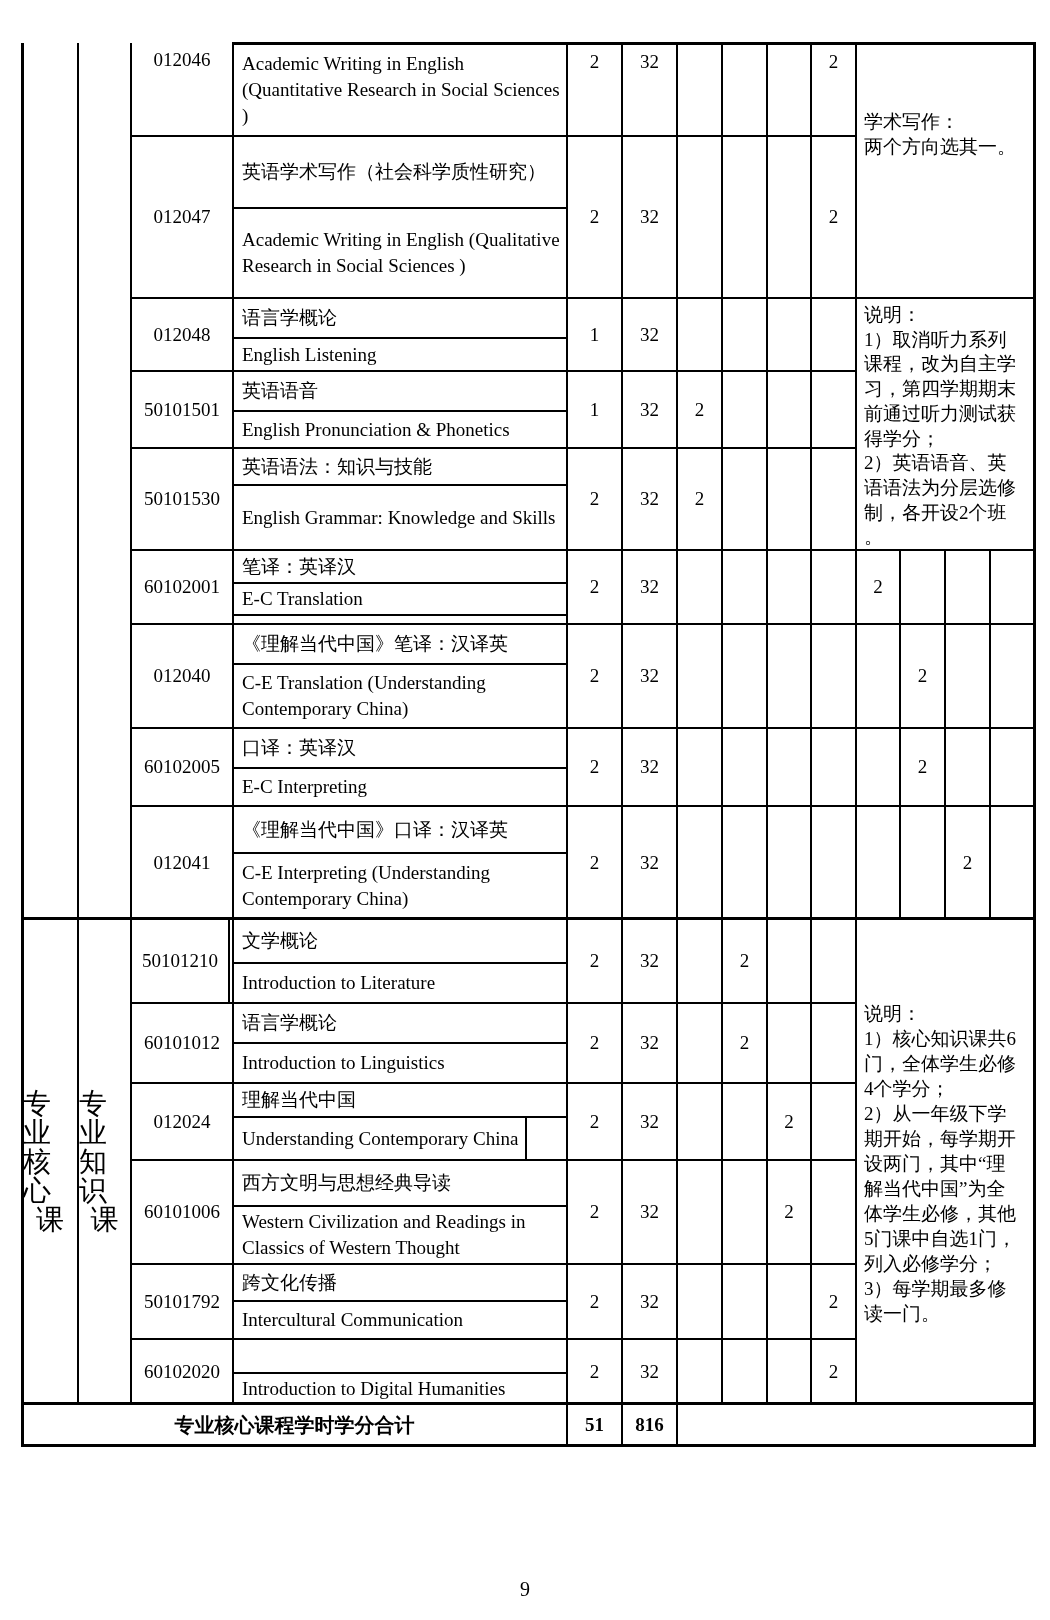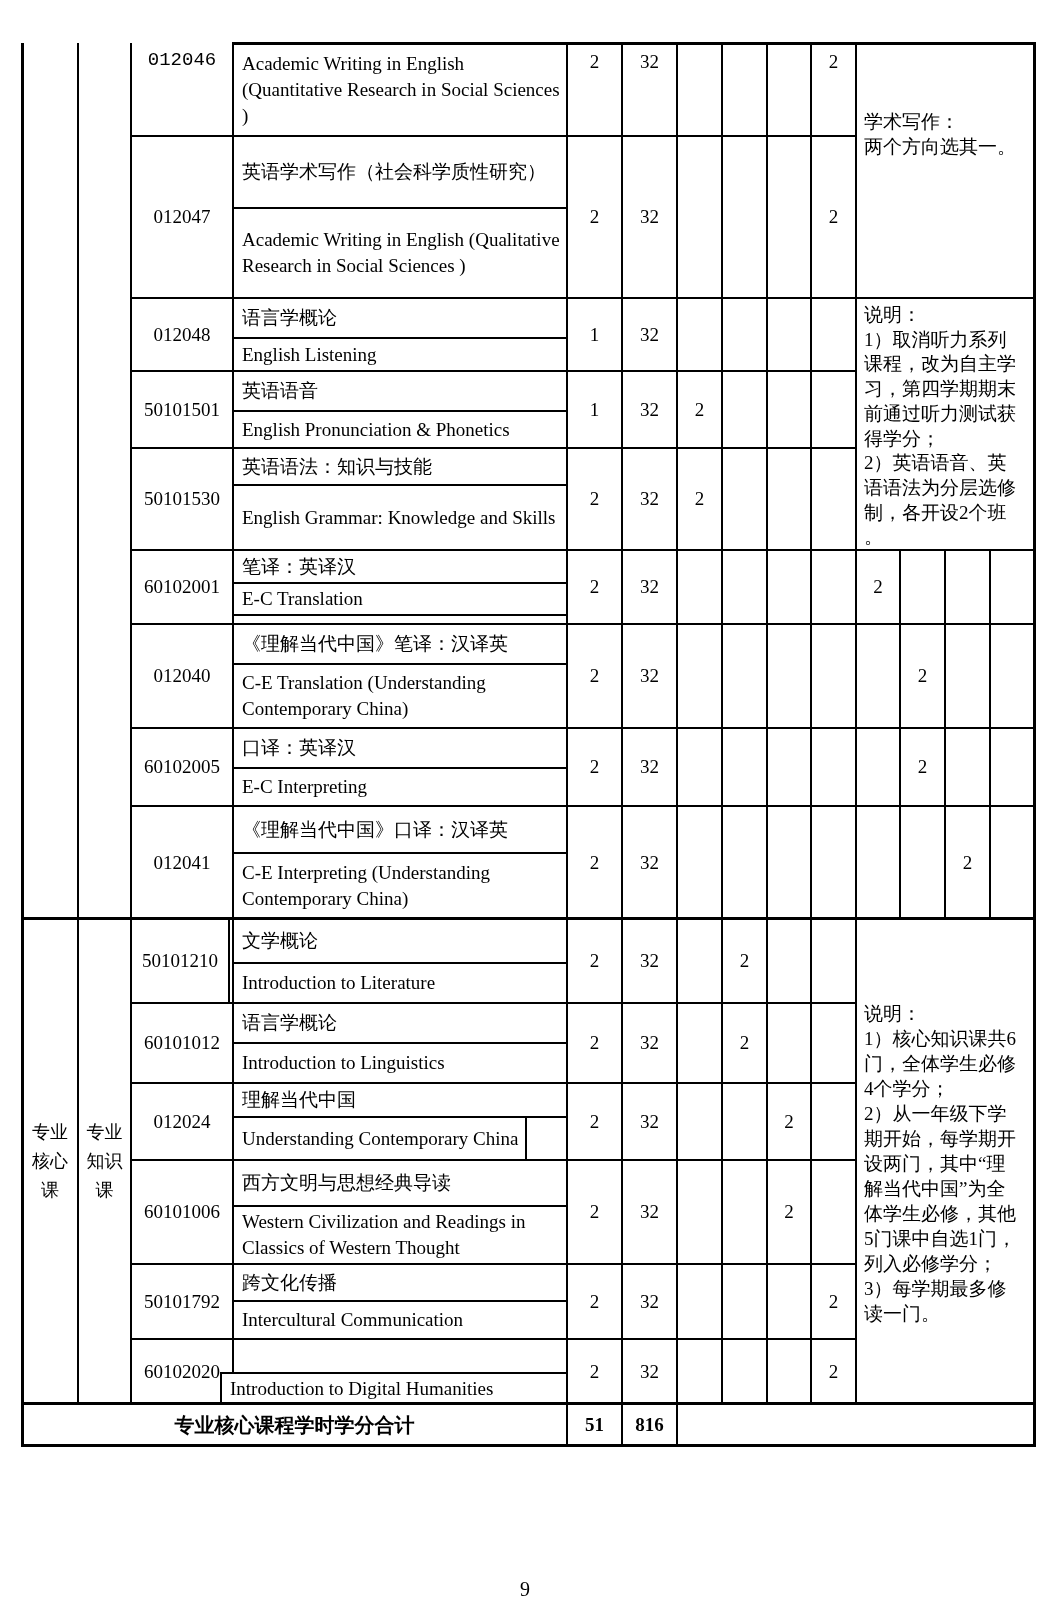--- a/index.html
+++ b/index.html
@@ -1,29 +1,29 @@
 <!DOCTYPE html>
 <html><head>
 <meta charset="utf-8">
 <style>
   html,body{margin:0;padding:0;background:#ffffff;}
   .page{position:relative;width:1050px;height:1620px;background:#fff;overflow:hidden;
         font-family:"Liberation Serif","DejaVu Serif",serif;color:#000;}
   .cell{position:absolute;box-sizing:border-box;border:2px solid #000;background:#fff;
         display:flex;align-items:center;justify-content:center;font-size:19px;line-height:24px;}
-  .open-top{border-top:none;font-family:Liberation Mono, monospace;}
+  .open-top{border-top:none;}
   .name{justify-content:flex-start;align-items:center;text-align:left;
         padding:1px 4px 1px 8px;line-height:26px;}
   .top-align{align-items:flex-start;padding-top:5px;}
   .notes{flex-direction:column;align-items:flex-start;justify-content:flex-start;
          padding:3px 2px 0 7px;line-height:25px;}
   .notes.center-v{justify-content:center;}
   .notes .nline{white-space:nowrap;overflow:hidden;max-width:170px;}
   .pad-note{padding-top:64px;}
-  .vlabel{flex-direction:column;justify-content:center;font-size:18px;line-height:29px;}
+  .vlabel{flex-direction:column;justify-content:center;font-size:28px;line-height:29px;}
   .bold{font-weight:bold;}
   .summary-label{font-weight:bold;font-size:20px;white-space:nowrap;}
   .pageno{position:absolute;left:0;top:1578px;width:1050px;text-align:center;
           font-size:20px;}
   .bline{position:absolute;background:#000;}
 </style>
 </head>
 <body>
 
 <div class="page">
@@ -225,21 +225,21 @@
   <div class="cell name" style="left:232px;top:1263px;width:336px;height:39px">跨文化传播</div>
   <div class="cell name" style="left:232px;top:1300px;width:336px;height:40px">Intercultural Communication</div>
   <div class="cell" style="left:566px;top:1263px;width:57px;height:77px">2</div>
   <div class="cell" style="left:621px;top:1263px;width:57px;height:77px">32</div>
   <div class="cell" style="left:676px;top:1263px;width:47px;height:77px"></div>
   <div class="cell" style="left:721px;top:1263px;width:47px;height:77px"></div>
   <div class="cell" style="left:766px;top:1263px;width:46px;height:77px"></div>
   <div class="cell" style="left:810px;top:1263px;width:47px;height:77px">2</div>
 
   <div class="cell" style="left:130px;top:1338px;width:104px;height:67px">60102020</div>
-  <div class="cell name" style="left:220px;top:1372px;width:380px;height:33px">Introduction to Digital Humanities</div>
+  <div class="cell name" style="left:232px;top:1372px;width:380px;height:33px">Introduction to Digital Humanities</div>
   <div class="cell" style="left:566px;top:1338px;width:57px;height:67px">2</div>
   <div class="cell" style="left:621px;top:1338px;width:57px;height:67px">32</div>
   <div class="cell" style="left:676px;top:1338px;width:47px;height:67px"></div>
   <div class="cell" style="left:721px;top:1338px;width:47px;height:67px"></div>
   <div class="cell" style="left:766px;top:1338px;width:46px;height:67px"></div>
   <div class="cell" style="left:810px;top:1338px;width:47px;height:67px">2</div>
 
   <div class="cell summary-label" style="left:21px;top:1403px;width:547px;height:44px">专业核心课程学时学分合计</div>
   <div class="cell bold" style="left:566px;top:1403px;width:57px;height:44px">51</div>
   <div class="cell bold" style="left:621px;top:1403px;width:57px;height:44px">816</div>

